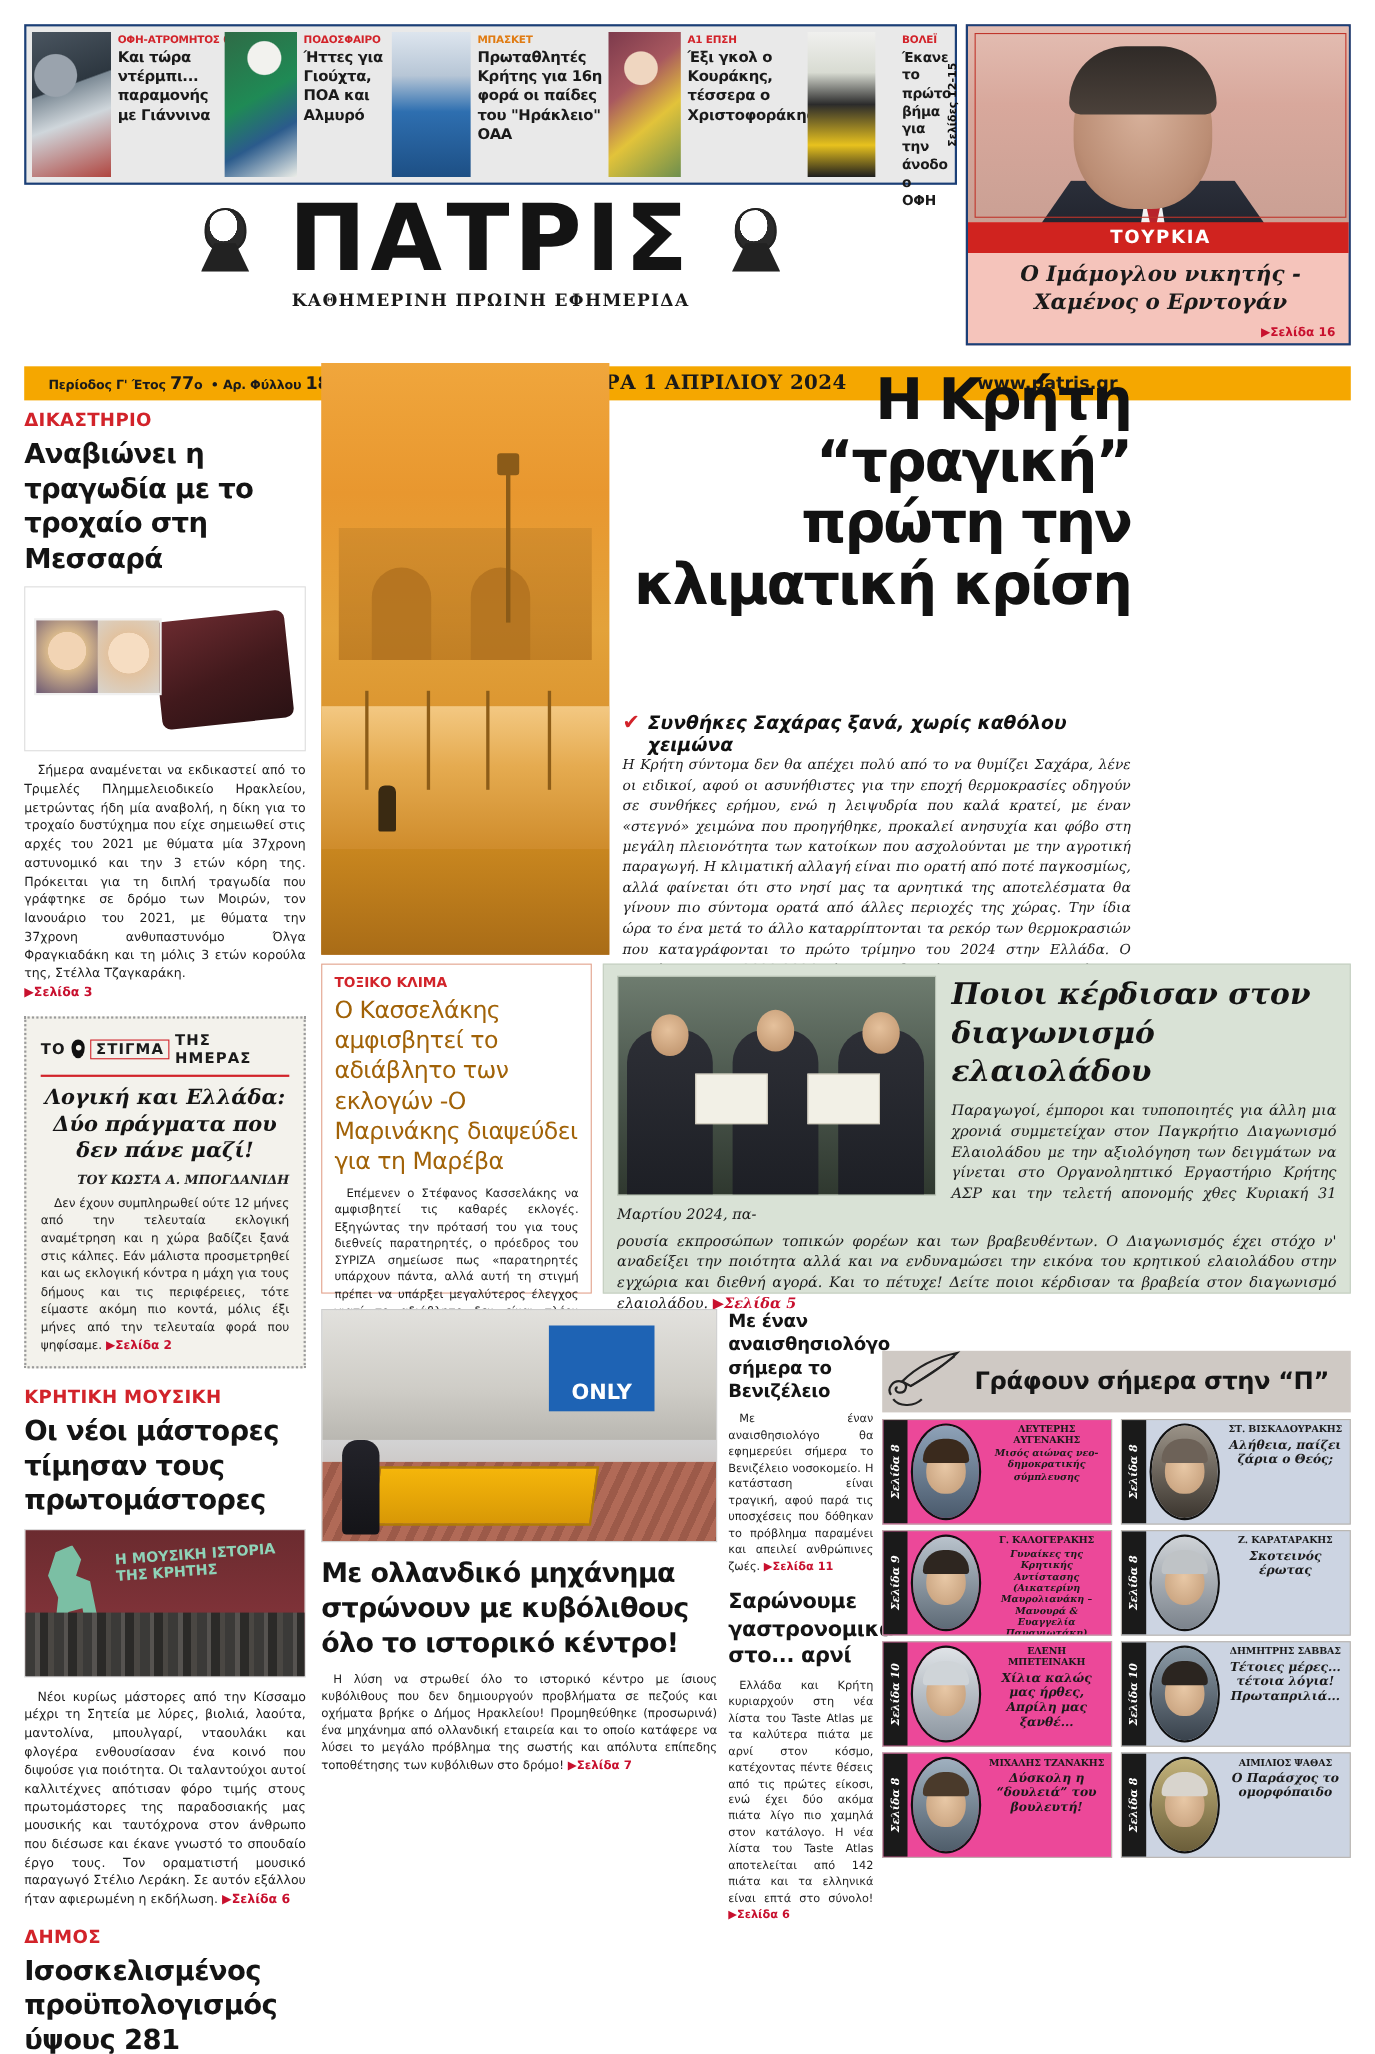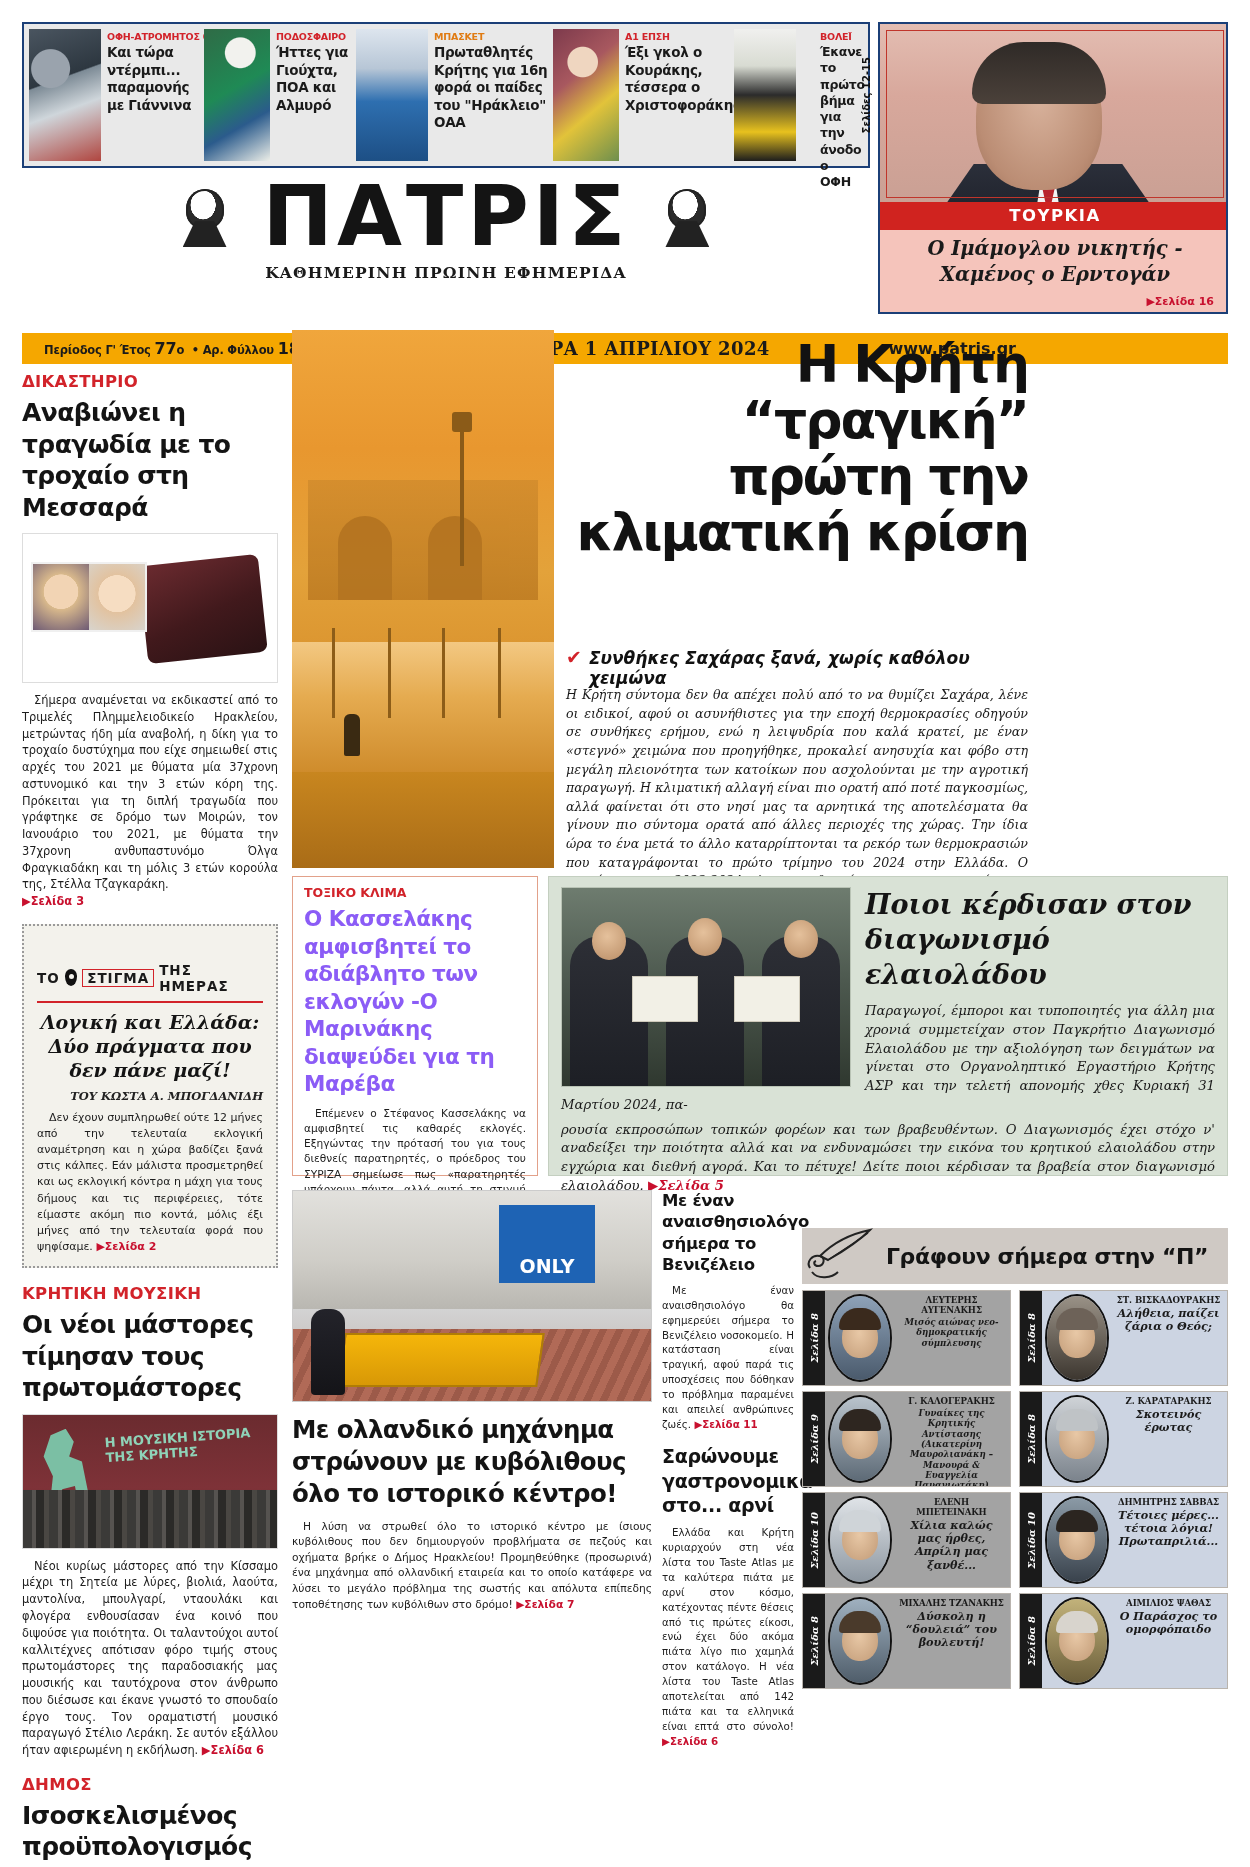--- a/index.html
+++ b/index.html
@@ -189,21 +189,21 @@
   .ins-a { background: radial-gradient(circle at 50% 42%, #f2d4b4 0 36%, #d9b98c 37%, #6d5a74 100%); }
   .ins-b { background: radial-gradient(circle at 50% 45%, #f6ddc2 0 40%, #e2c29f 41%, #d8d4cd 100%); }
 
   
   .stigma {
     margin-top: 14px; border: 2px dotted #9a9a9a; background:#f3f2ec;
     padding: 12px 13px 11px;
   }
   .stigma-top {
     display:flex; align-items:center; justify-content:center; gap:5px;
-    font-weight:bold; font-size:13.5px; letter-spacing:1px; color:#1a1a1a;margin-top:24px;
+    font-weight:bold; font-size:13.5px; letter-spacing:1px; color:#1a1a1a;
   }
   .stigma-word { border:1.6px solid #d2232a; padding: 0 4px; }
   .pin { width:13px; height:17px; background:#111;
     border-radius: 50% 50% 50% 50% / 42% 42% 58% 58%; position:relative; }
   .pin::after { content:""; position:absolute; left:4px; top:4.5px; width:5px; height:5px;
     background:#f3f2ec; border-radius:50%; }
   .stigma-rule { height:2px; background:#d2232a; margin: 7px 0 8px; }
   .stigma-title {
     font-family:"DejaVu Serif", serif; font-style: italic; font-weight:bold;
     font-size: 19px; line-height:1.26; text-align:center; color:#141414;
@@ -278,22 +278,22 @@
     font-size: 12.6px; line-height: 1.48; text-align: justify; color:#1a1a1a;
   }
 
   
   .toxic-box {
     position:absolute; left: 292px; top: 876px; width: 246px; height: 300px;
     border: 1.6px solid #e2a18a; padding: 8px 11px;
   }
   .toxic-kicker { color:#d2232a; font-weight:bold; font-size:12.5px; margin-bottom:5px; }
   .toxic-head {
-    font-family:"DejaVu Sans", sans-serif; font-weight:bold;
-    font-size: 21.5px; line-height:1.28; color:#8b5cf6; letter-spacing:-0.5px;
+    font-family:"DejaVu Sans", sans-serif; font-weight:normal;
+    font-size: 21.5px; line-height:1.28; color:#a16207; letter-spacing:-0.5px;
   }
   .toxic-body {
     margin-top: 8px;
     font-family:"DejaVu Sans", sans-serif; font-size: 10.6px; line-height:1.44;
     text-align: justify; text-indent: 11px; color:#1d1d1d;
   }
 
   .olive-box {
     position:absolute; left: 548px; top: 876px; width: 680px; height: 300px;
     background: #d9e2d6; border: 1px solid #c4cfc0; padding: 10px 12px;
@@ -372,21 +372,21 @@
   .writers-title {
     font-family:"DejaVu Sans", sans-serif; font-weight:bold; font-size: 22px;
     color:#141414; padding-right: 10px; letter-spacing:-0.4px;
   }
   .writers-grid { display:flex; gap: 8px; margin-top: 6px; }
   .wcol { flex:1; display:flex; flex-direction:column; gap: 5px; }
   .wcard {
     display:flex; height: 96px; position:relative; overflow:hidden;
     border:1px solid #b9b4ae;
   }
-  .wcard.cream { background: #a3a3a3; }
+  .wcard.cream { background: #ec4899; }
   .wcard.blue  { background: #ccd4e2; }
   .wtab {
     width: 22px; background: #1a1a1a; color:#fff;
     display:flex; align-items:center; justify-content:center; flex:none;
   }
   .wtab span {
     writing-mode: vertical-rl; transform: rotate(180deg);
     font-family:"DejaVu Serif", serif; font-style: italic; font-weight:bold;
     font-size: 10px; white-space: nowrap;
   }

